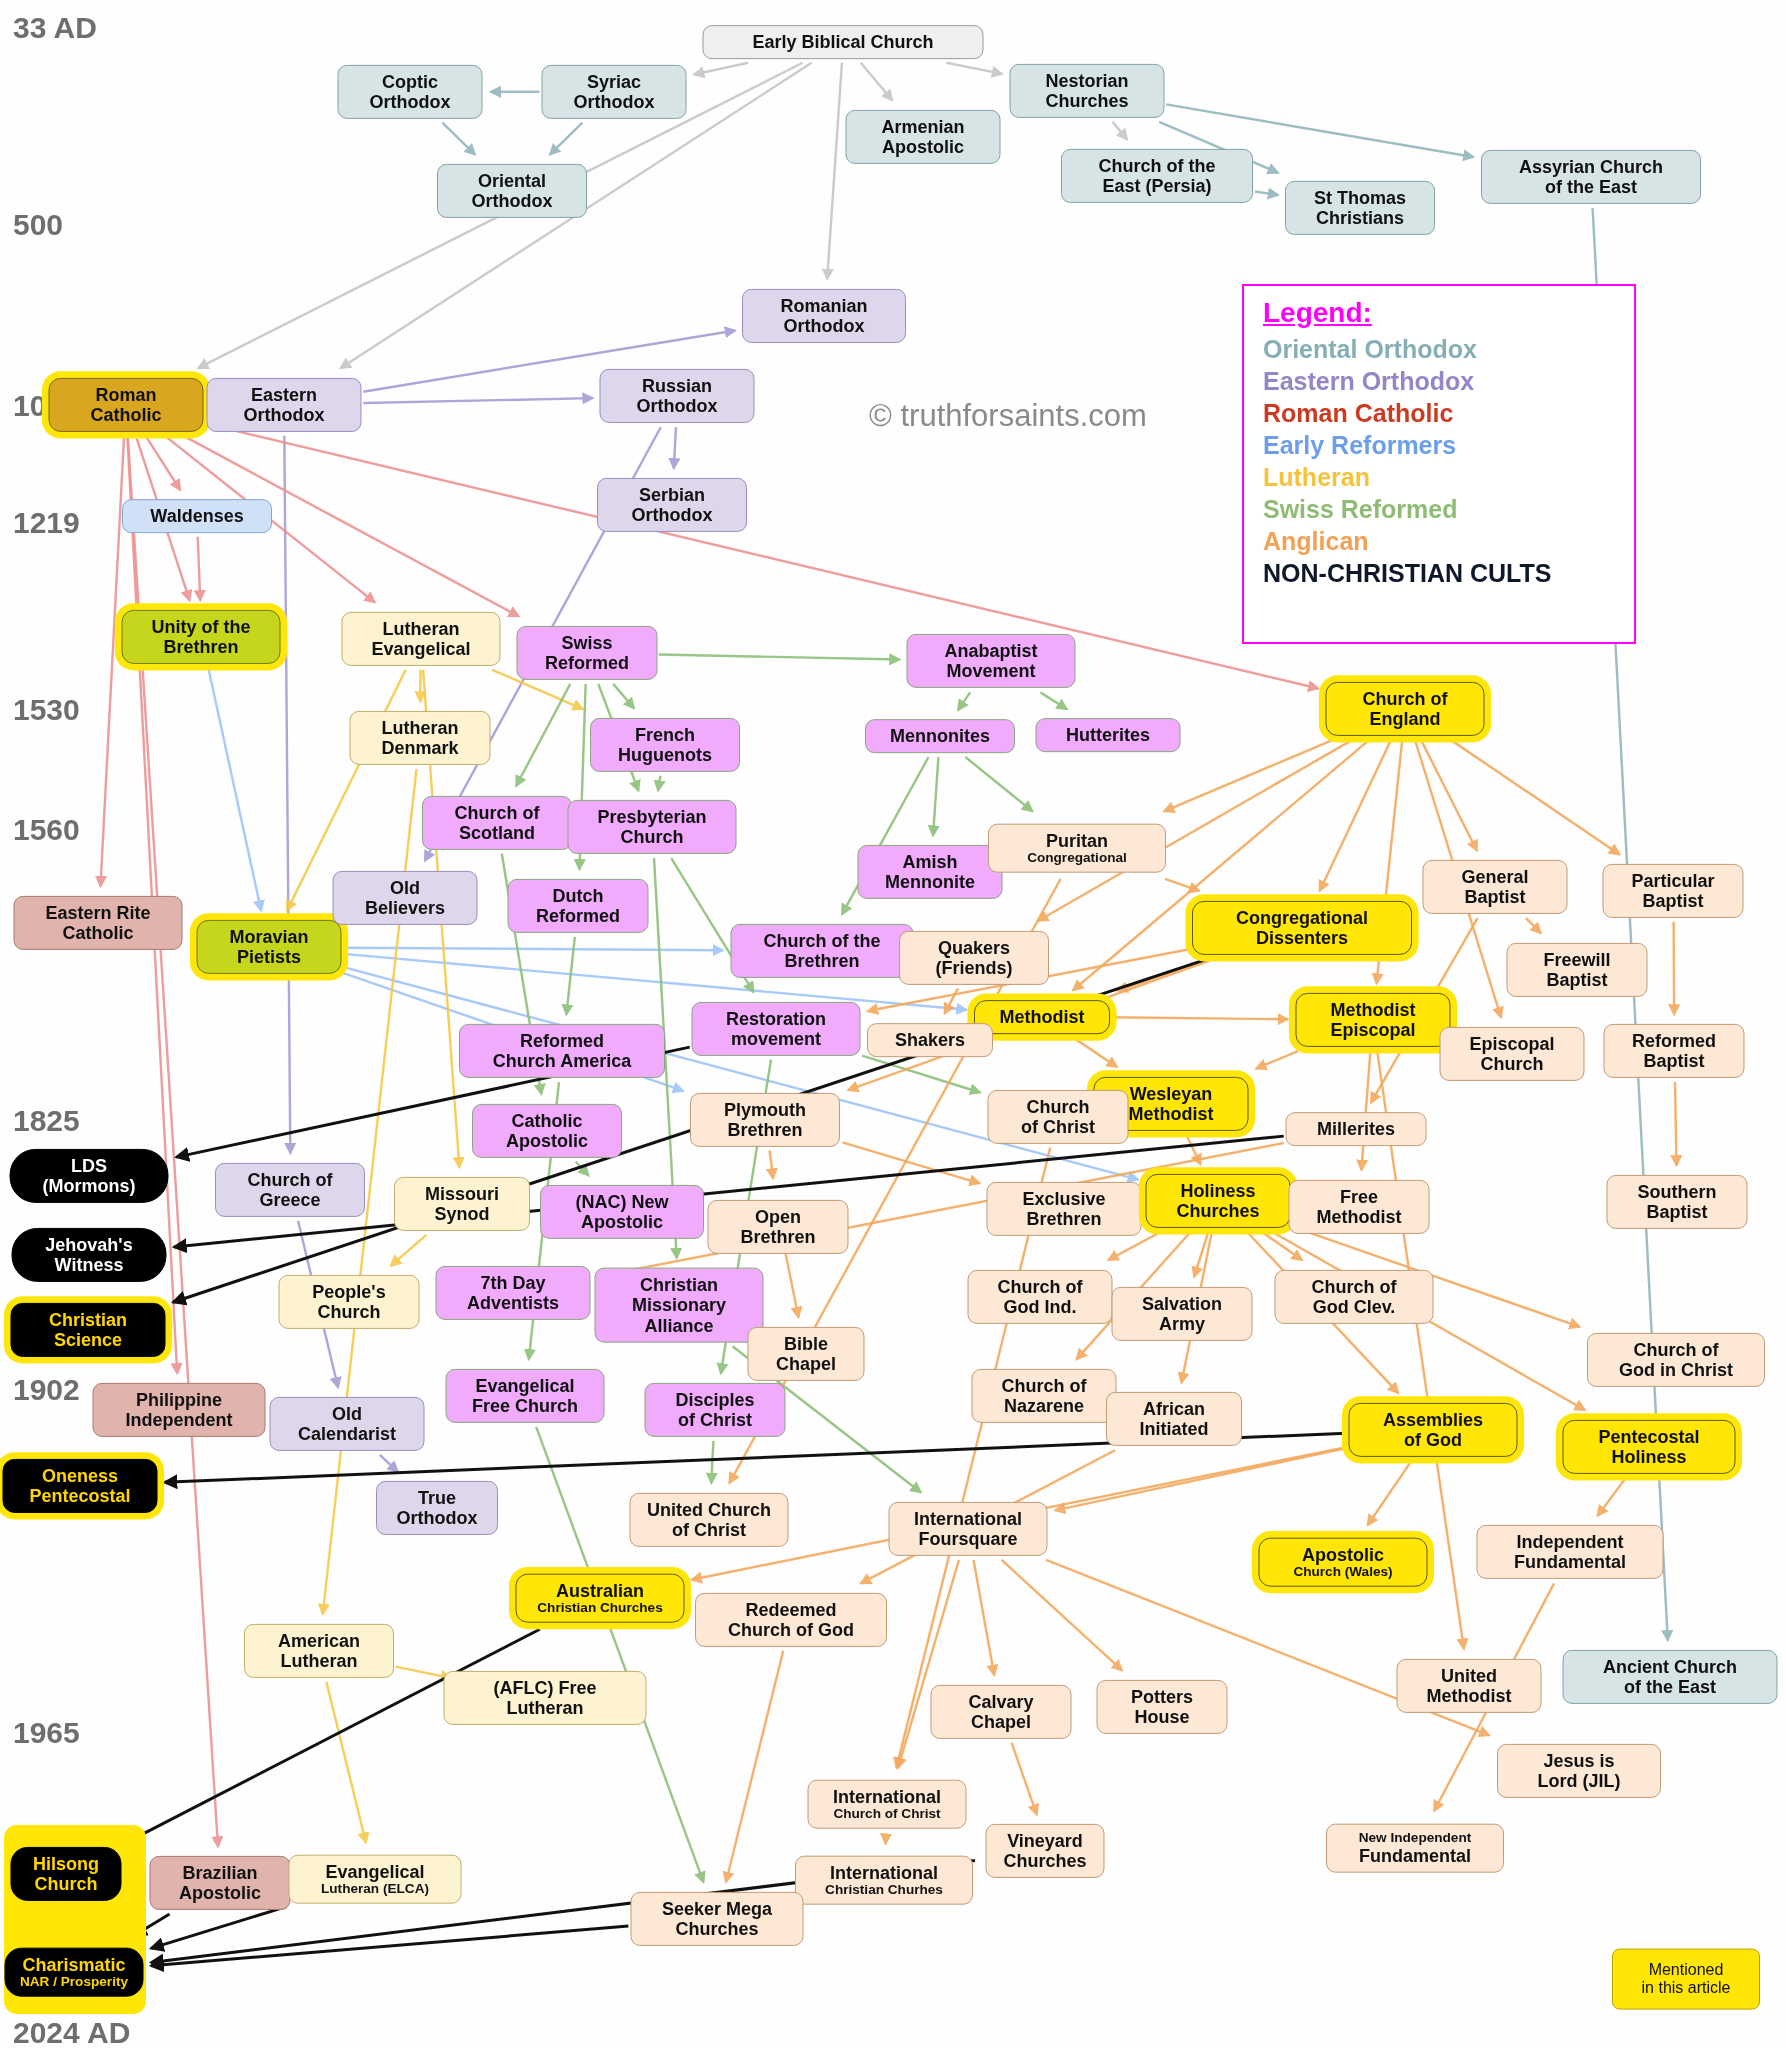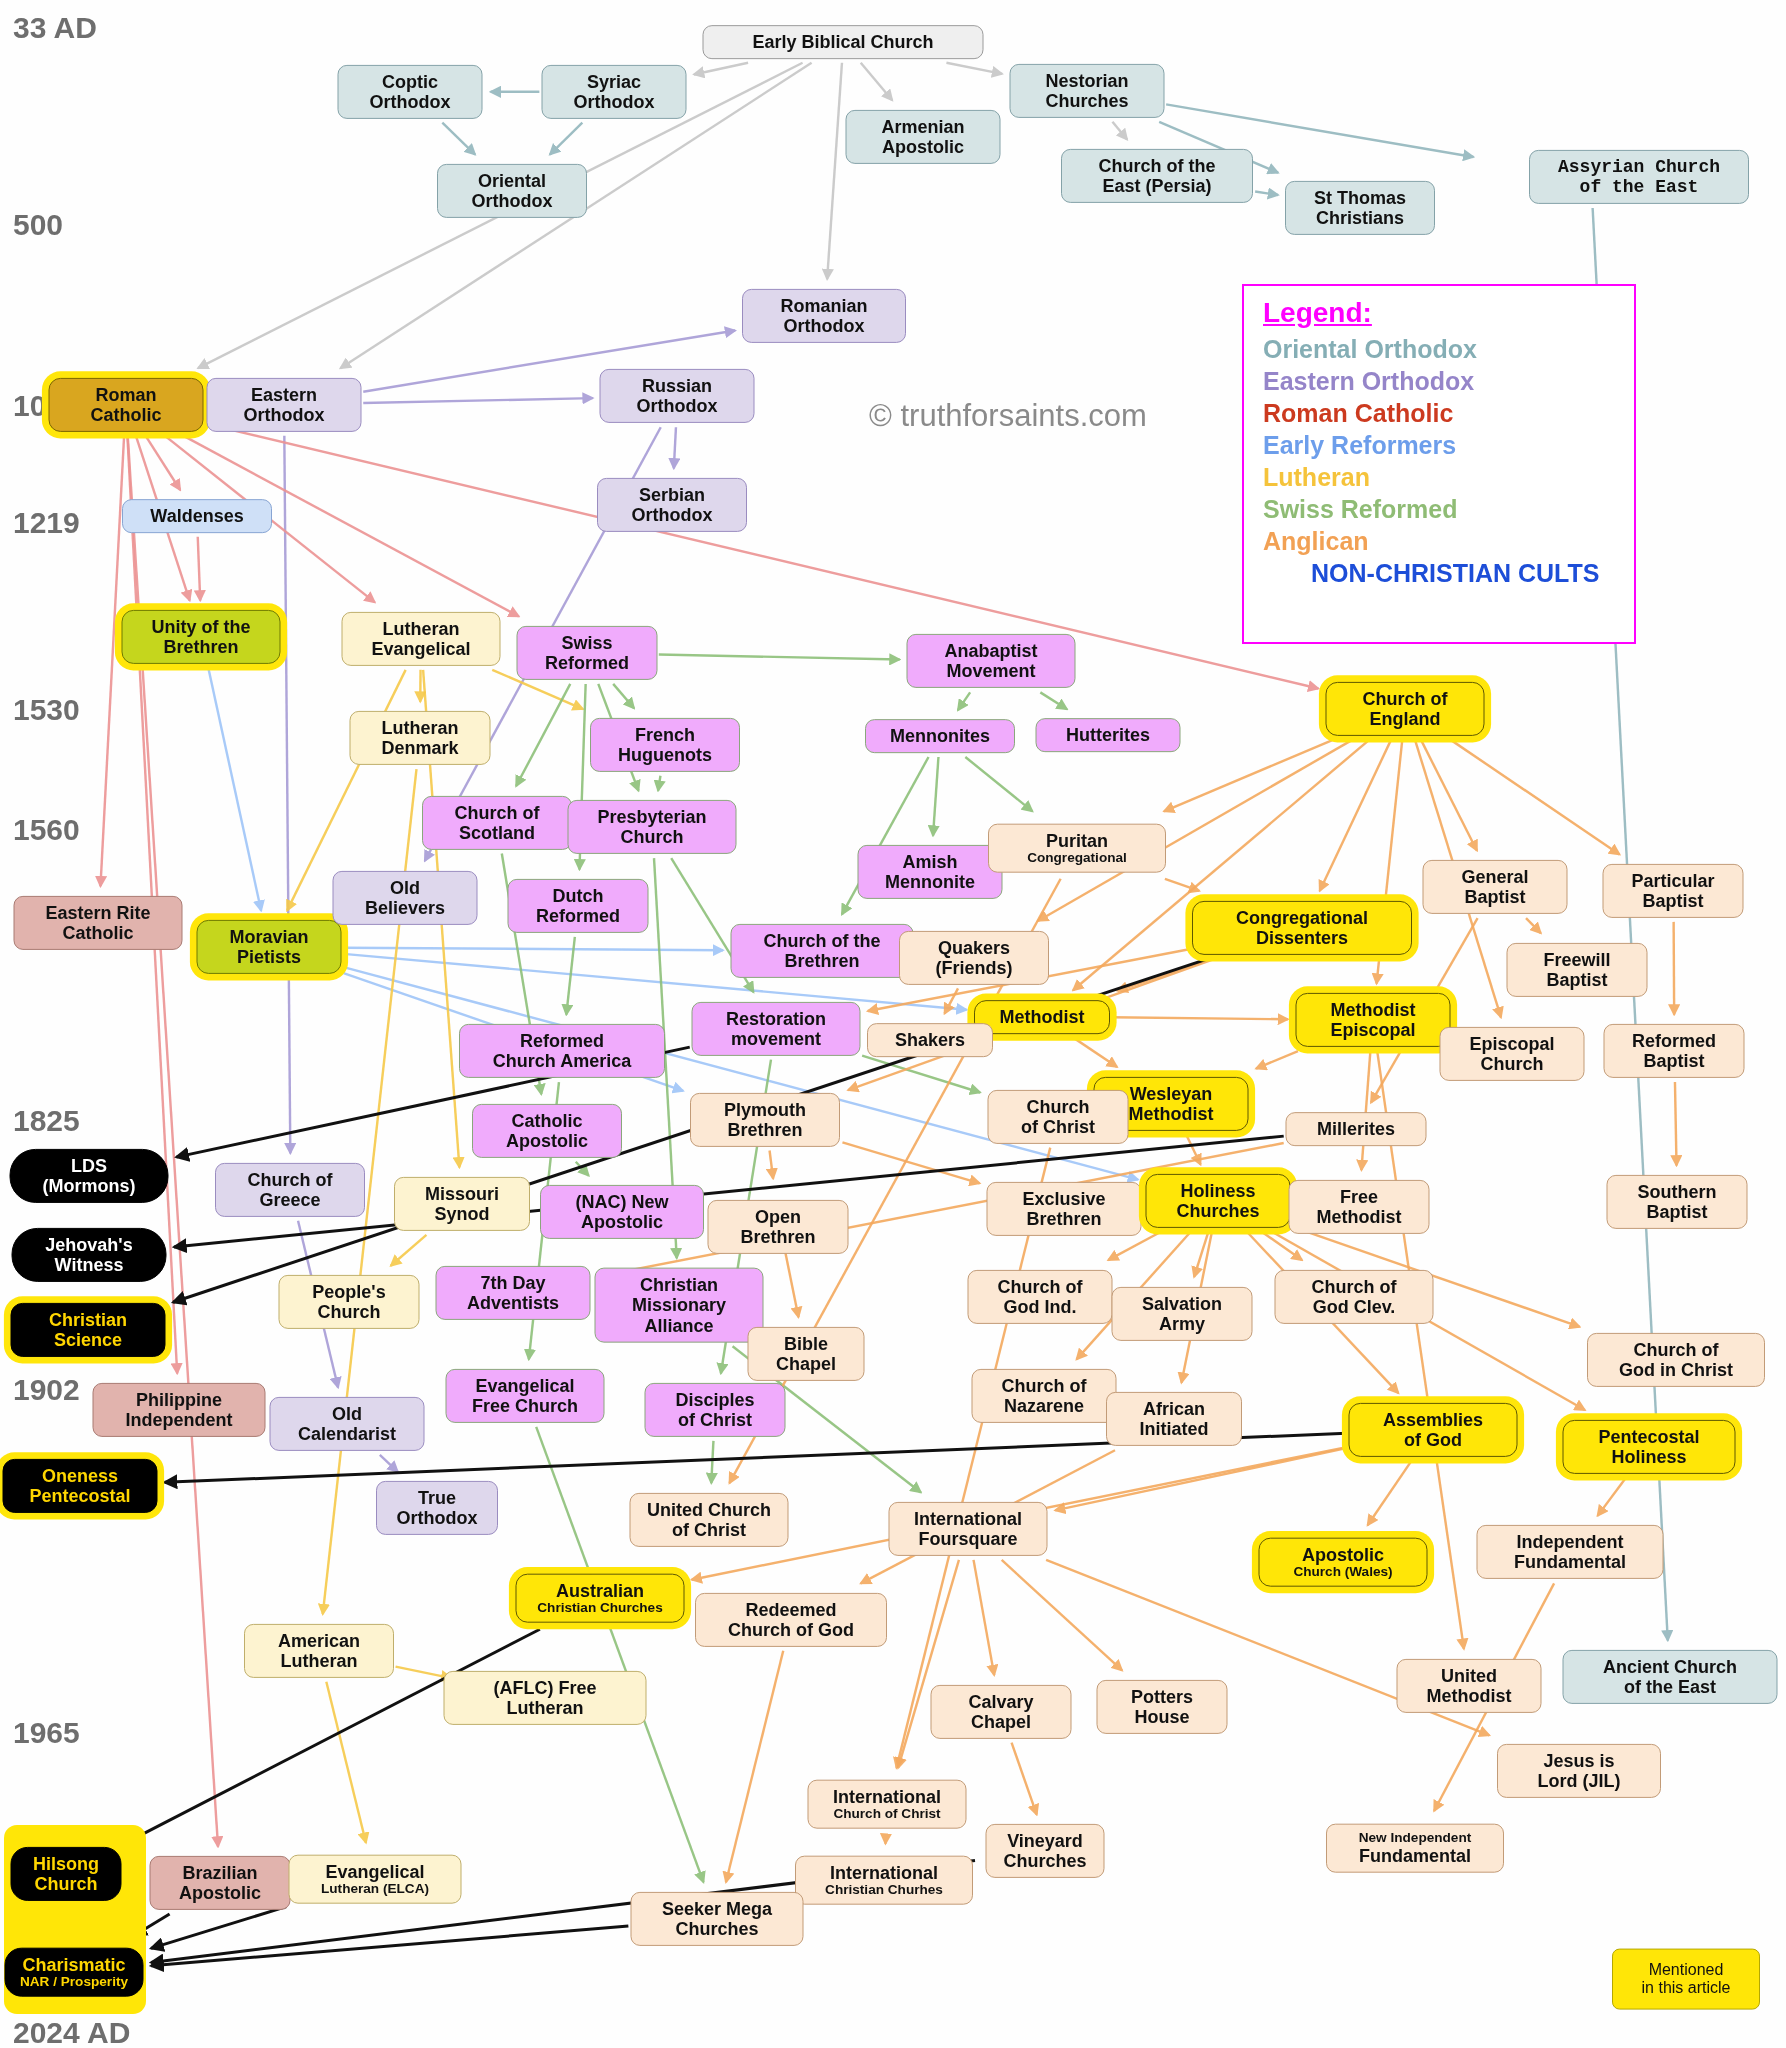--- a/index.html
+++ b/index.html
@@ -220,21 +220,21 @@
       <div class="node oriental" style="left: 1087px; top: 91px; width: 155px;"><span>Nestorian
 Churches</span></div>
       <div class="node oriental" style="left: 923px; top: 137px; width: 155px;"><span>Armenian
 Apostolic</span></div>
       <div class="node oriental" style="left: 512px; top: 191px; width: 150px;"><span>Oriental
 Orthodox</span></div>
       <div class="node oriental" style="left: 1157px; top: 176px; width: 192px;"><span>Church of the
 East (Persia)</span></div>
       <div class="node oriental" style="left: 1360px; top: 208px; width: 150px;"><span>St Thomas
 Christians</span></div>
-      <div class="node oriental" style="left: 1639px; top: 177px; width: 220px; font-family: Liberation Mono, monospace;"><span>Assyrian Church
+      <div class="node oriental" style="left: 1591px; top: 177px; width: 220px;"><span>Assyrian Church
 of the East</span></div>
       <div class="node eastern" style="left: 824px; top: 316px; width: 164px;"><span>Romanian
 Orthodox</span></div>
       <div class="node gold hl" style="left: 126px; top: 405px; width: 155px;"><span>Roman
 Catholic</span></div>
       <div class="node eastern" style="left: 284px; top: 405px; width: 155px;"><span>Eastern
 Orthodox</span></div>
       <div class="node eastern" style="left: 677px; top: 396px; width: 155px;"><span>Russian
 Orthodox</span></div>
       <div class="node eastern" style="left: 672px; top: 505px; width: 150px;"><span>Serbian
@@ -406,18 +406,18 @@
   <div id="legend">
     <div id="legend-title">Legend:</div>
     <div id="legend-items">
         <div class="legend-item" style="color: rgb(133, 174, 181);">Oriental Orthodox</div>
         <div class="legend-item" style="color: rgb(149, 133, 201);">Eastern Orthodox</div>
         <div class="legend-item" style="color: rgb(204, 58, 31);">Roman Catholic</div>
         <div class="legend-item" style="color: rgb(109, 158, 235);">Early Reformers</div>
         <div class="legend-item" style="color: rgb(245, 195, 59);">Lutheran</div>
         <div class="legend-item" style="color: rgb(143, 188, 117);">Swiss Reformed</div>
         <div class="legend-item" style="color: rgb(242, 161, 84);">Anglican</div>
-        <div class="legend-item" style="color: #1d4ed8; margin-left: 48px;">NON-CHRISTIAN CULTS</div>
+        <div class="legend-item" style="color: #0f172a;">NON-CHRISTIAN CULTS</div>
       </div>
   </div>
   <div id="copyright">© truthforsaints.com</div>
 </div>
 
 
 </body></html>

